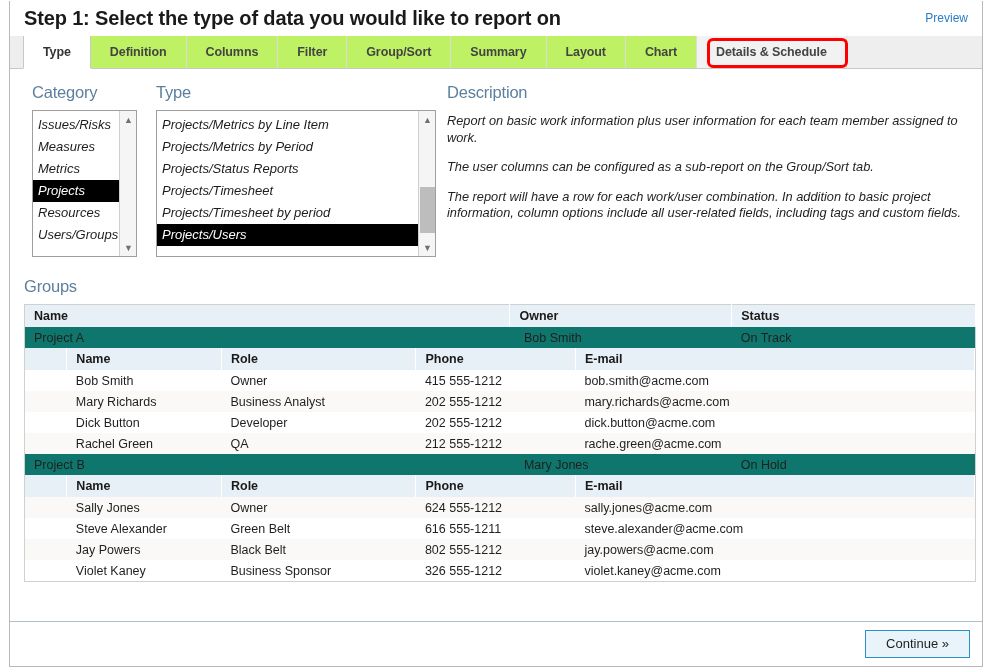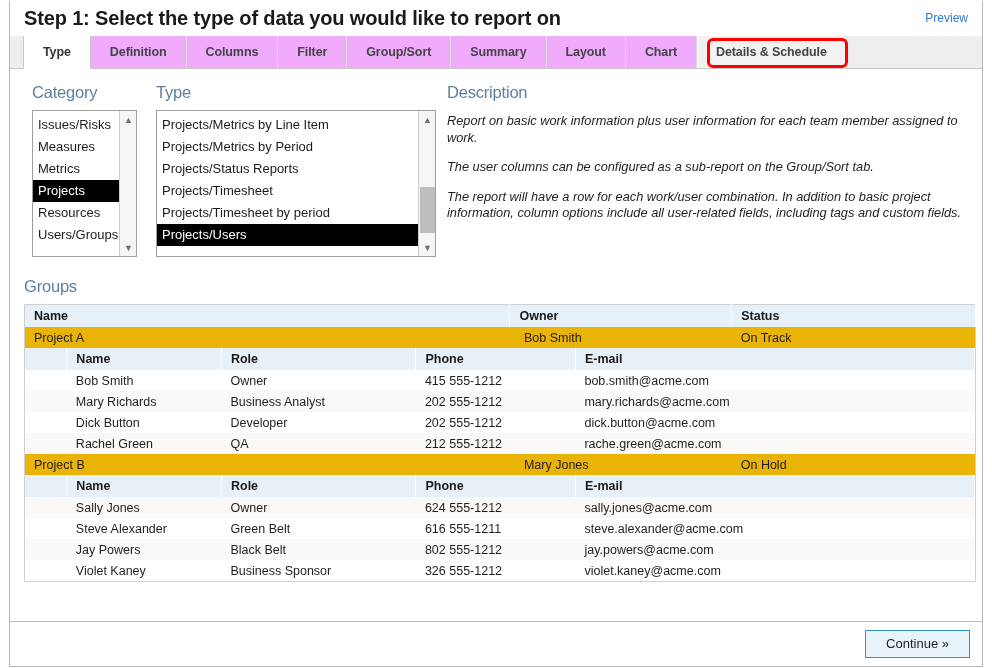--- a/index.html
+++ b/index.html
@@ -57,21 +57,21 @@
     padding-left: 13px;
   }
   .tab {
     display: flex;
     align-items: center;
     justify-content: center;
     padding: 0 19px;
     font-size: 12.5px;
     font-weight: bold;
     color: #444444;
-    background: #f0abfc;
+    background: #bef264;
     border-left: 1px solid #dcdcdc;
     border-right: 1px solid #dcdcdc;
     margin-left: -1px;
     cursor: pointer;
     white-space: nowrap;
     letter-spacing: -0.1px;
   }
   .tab:first-child { margin-left: 0; }
   .tab.active {
     background: #ffffff;
@@ -123,20 +123,21 @@
   .col-category { position: absolute; left: 8px;  top: 14px; width: 105px; }
   .col-type     { position: absolute; left: 132px; top: 14px; width: 280px; }
   .col-desc     { position: absolute; left: 423px; top: 14px; width: 530px; }
 
   .listbox {
     margin-top: 8px;
     border: 1px solid #9f9f9f;
     background: #ffffff;
     position: relative;
     overflow: hidden;
+    font-style: italic;
   }
   .listbox-inner {
     padding: 3px 0 0 0;
   }
   .list-option {
     padding: 1px 5px 1px 5px;
     font-size: 13px;
     line-height: 20px;
     color: #1c1c1c;
     white-space: nowrap;
@@ -199,21 +200,21 @@
     color: #1a1a1a;
     text-align: left;
     padding: 4px 0 4px 9px;
     border-right: 1px solid #ffffff;
     height: 21px;
   }
   .ex-project-row td {
     font-size: 12.5px;
     color: #1f1f1f;
     padding: 3px 0 3px 9px;
-    background: #eab308;
+    background: #0f766e;
     height: 21px;
   }
   .ex-project-row td.indent-owner { padding-left: 14px; }
   .ex-sub-cell { padding: 0 0 0 0 !important; background: #ffffff; }
   .sub-table {
     width: 100%;
     border-collapse: collapse;
     margin-left: 0;
   }
   .sub-table th {

